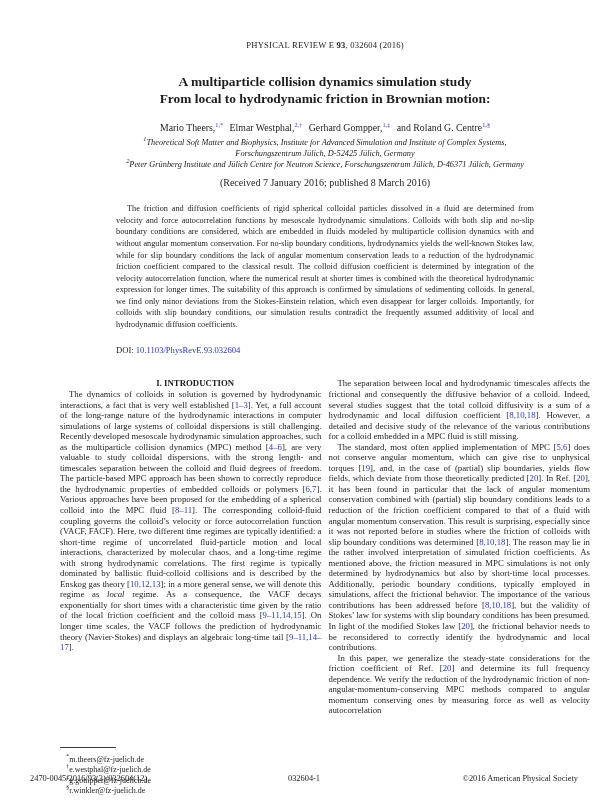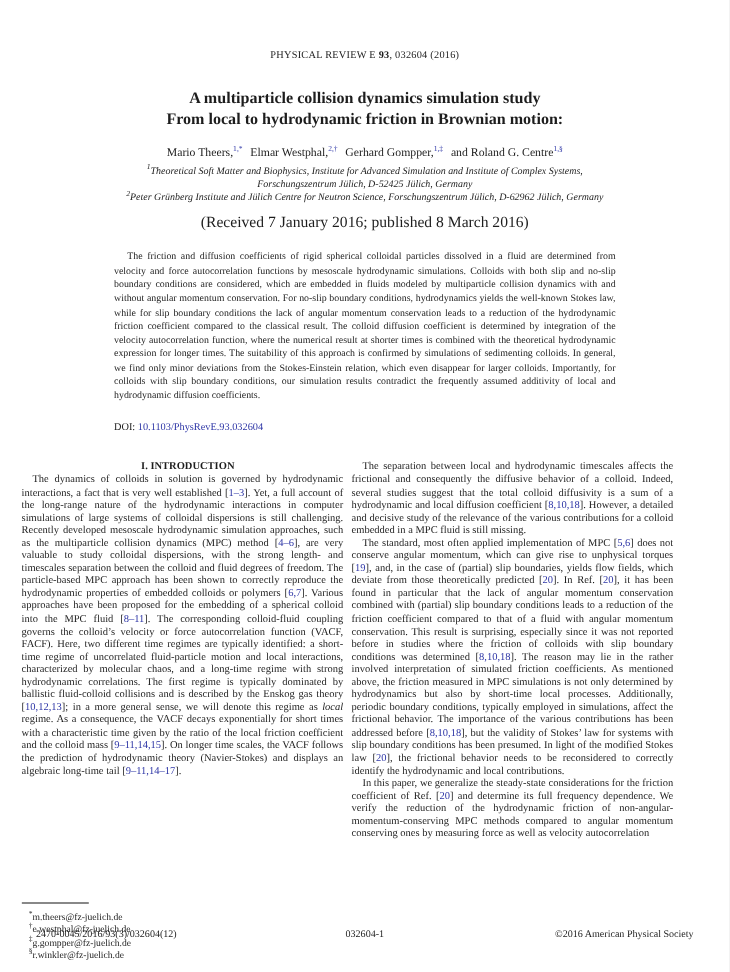--- a/index.html
+++ b/index.html
@@ -1,37 +1,37 @@
 <!DOCTYPE html>
 <html><head>
 <meta charset="utf-8">
 <style>
   html,body { margin:0; padding:0; background:#e8e8e8; }
   .page {
     width:608px; height:810px; margin:0 auto; background:#ffffff;
     font-family:"Liberation Serif","DejaVu Serif",serif; color:#1d1d1d;
     position:relative; overflow:hidden; box-sizing:border-box;
   }
-  .content { padding:40px 18px 0; }
+  .content { padding:40px 18px 0;margin-left:42px; }
 
   .journal-line { text-align:center; font-size:8.6px; letter-spacing:.2px; margin-bottom:24px; }
   .journal-line b { font-weight:bold; }
 
   .title { text-align:center; font-weight:bold; font-size:13.4px; line-height:16.5px; margin-bottom:15px; }
 
   .authors { text-align:center; font-size:9.8px; margin-bottom:5px; }
   .author { margin-right:4px; }
   .author:last-child { margin-right:0; }
   sup { font-size:6.3px; line-height:0; vertical-align:super; }
   .authors sup { color:#2e36a6; }
 
   .affiliations { text-align:center; font-style:italic; font-size:8.3px; line-height:10.8px; }
   .affiliations sup { color:#1d1d1d; }
 
-  .received { text-align:center; font-size:13px; margin-top:7px; margin-bottom:15px; }
+  .received { text-align:center; font-size:10px; margin-top:7px; margin-bottom:15px; }
 
   .abstract {
     width:418px; margin:0 auto; font-size:8.25px; line-height:11.55px;
     text-align:justify; text-indent:11px;
   }
   .doi-line { width:418px; margin:15px auto 0; font-size:8.6px; }
   .doi-link, .cite { color:#2e36a6; }
   .doi-link { cursor:pointer; }
 
   .columns { display:flex; gap:7px; margin-top:23px; height:420px; overflow:hidden; }
@@ -76,21 +76,21 @@
       
         <span class="author"><span>and Roland G. Centre</span><sup>1,§</sup></span>
       </div>
 
     <div class="affiliations">
 
         <div><sup>1</sup><span>Theoretical Soft Matter and Biophysics, Institute for Advanced Simulation and Institute of Complex Systems,</span></div>
 
         <div><sup></sup><span>Forschungszentrum Jülich, D-52425 Jülich, Germany</span></div>
 
-        <div><sup>2</sup><span>Peter Grünberg Institute and Jülich Centre for Neutron Science, Forschungszentrum Jülich, D-62962 Jülich, Germany</span></div>
+        <div><sup>2</sup><span>Peter Grünberg Institute and Jülich Centre for Neutron Science, Forschungszentrum Jülich, D-46371 Jülich, Germany</span></div>
       </div>
 
     <div class="received">(Received 7 January 2016; published 8 March 2016)</div>
 
     <div class="abstract">The friction and diffusion coefficients of rigid spherical colloidal particles dissolved in a fluid are determined from velocity and force autocorrelation functions by mesoscale hydrodynamic simulations. Colloids with both slip and no-slip boundary conditions are considered, which are embedded in fluids modeled by multiparticle collision dynamics with and without angular momentum conservation. For no-slip boundary conditions, hydrodynamics yields the well-known Stokes law, while for slip boundary conditions the lack of angular momentum conservation leads to a reduction of the hydrodynamic friction coefficient compared to the classical result. The colloid diffusion coefficient is determined by integration of the velocity autocorrelation function, where the numerical result at shorter times is combined with the theoretical hydrodynamic expression for longer times. The suitability of this approach is confirmed by simulations of sedimenting colloids. In general, we find only minor deviations from the Stokes-Einstein relation, which even disappear for larger colloids. Importantly, for colloids with slip boundary conditions, our simulation results contradict the frequently assumed additivity of local and hydrodynamic diffusion coefficients.</div>
 
     <div class="doi-line"><span>DOI: </span><span class="doi-link">10.1103/PhysRevE.93.032604</span></div>
 
     <div class="columns">
       <div class="col left-col">

